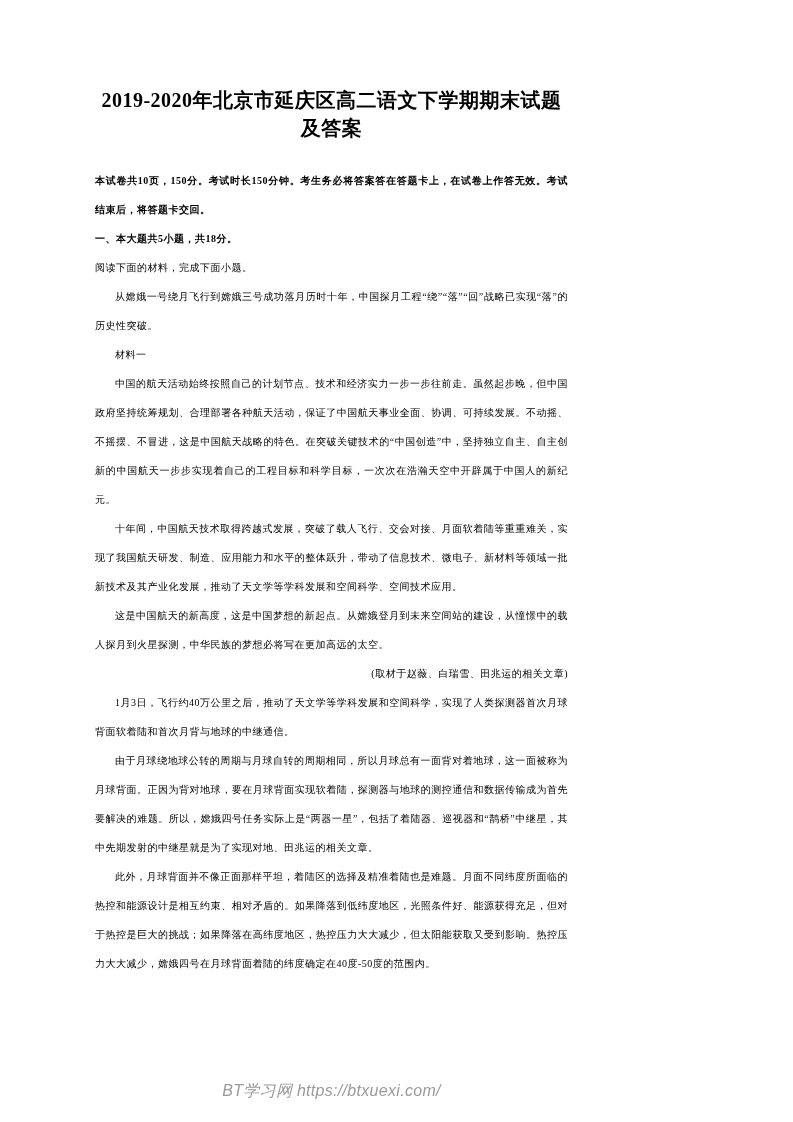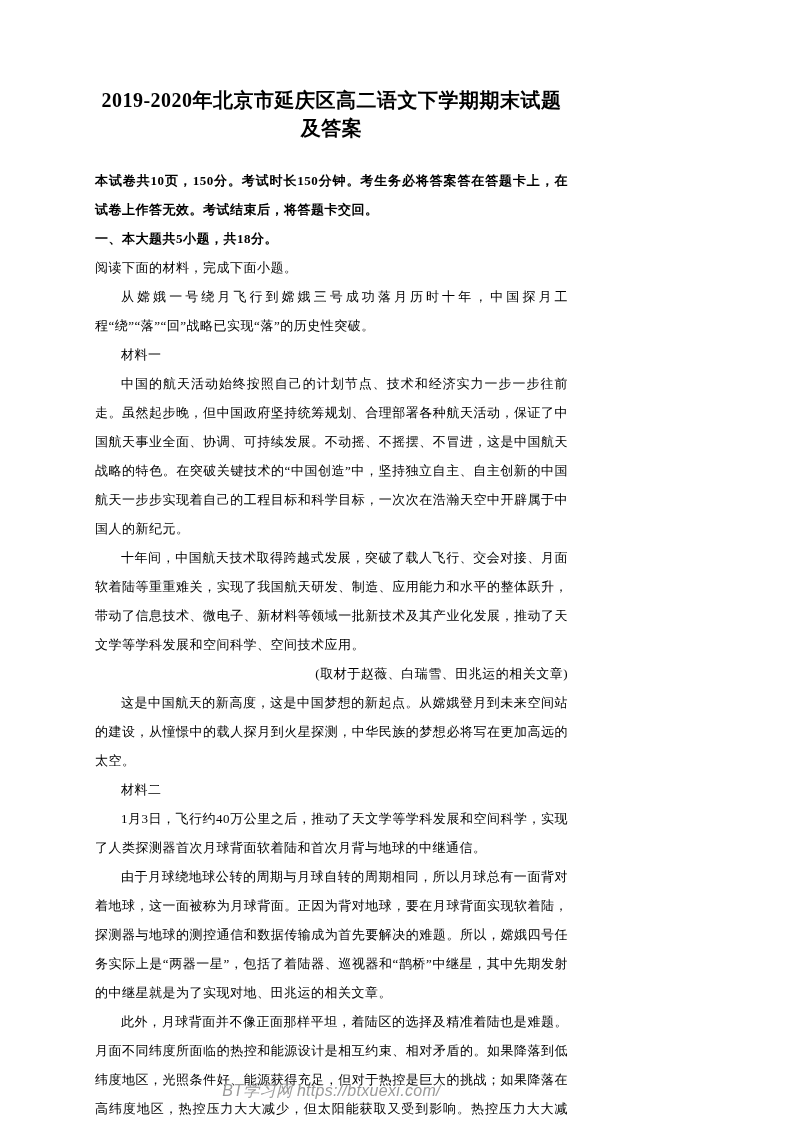--- a/index.html
+++ b/index.html
@@ -18,21 +18,21 @@
   }
   .doc-title {
     text-align: center;
     font-size: 20px;
     font-weight: bold;
     letter-spacing: 0.5px;
     margin-bottom: 24px;
     line-height: 1.4;
   }
   .para {
-    font-size: 13px;
+    font-size: 10px;
     line-height: 29px;
     letter-spacing: 0.5px;
     text-align: justify;
   }
   .bold { font-weight: bold; }
   .indent { text-indent: 2em; }
   .attribution {
     text-align: right;
     text-indent: 0;
   }
@@ -64,25 +64,24 @@
     <p class="para">阅读下面的材料，完成下面小题。</p>
 
     <p class="para indent">从嫦娥一号绕月飞行到嫦娥三号成功落月历时十年，中国探月工程“绕”“落”“回”战略已实现“落”的历史性突破。</p>
 
     <p class="para indent">材料一</p>
 
     <p class="para indent">中国的航天活动始终按照自己的计划节点、技术和经济实力一步一步往前走。虽然起步晚，但中国政府坚持统筹规划、合理部署各种航天活动，保证了中国航天事业全面、协调、可持续发展。不动摇、不摇摆、不冒进，这是中国航天战略的特色。在突破关键技术的“中国创造”中，坚持独立自主、自主创新的中国航天一步步实现着自己的工程目标和科学目标，一次次在浩瀚天空中开辟属于中国人的新纪元。</p>
 
     <p class="para indent">十年间，中国航天技术取得跨越式发展，突破了载人飞行、交会对接、月面软着陆等重重难关，实现了我国航天研发、制造、应用能力和水平的整体跃升，带动了信息技术、微电子、新材料等领域一批新技术及其产业化发展，推动了天文学等学科发展和空间科学、空间技术应用。</p>
 
+    <p class="para indent">这是中国航天的新高度，这是中国梦想的新起点。从嫦娥登月到未来空间站的建设，从憧憬中的载人探月到火星探测，中华民族的梦想必将写在更加高远的太空。</p>
+
     <p class="para attribution">(取材于赵薇、白瑞雪、田兆运的相关文章)</p>
 
-    <p class="para indent">这是中国航天的新高度，这是中国梦想的新起点。从嫦娥登月到未来空间站的建设，从憧憬中的载人探月到火星探测，中华民族的梦想必将写在更加高远的太空。</p>
-
-    <p class="para indent">材料二</p>
 
     <p class="para indent">1月3日，飞行约40万公里之后，推动了天文学等学科发展和空间科学，实现了人类探测器首次月球背面软着陆和首次月背与地球的中继通信。</p>
 
     <p class="para indent">由于月球绕地球公转的周期与月球自转的周期相同，所以月球总有一面背对着地球，这一面被称为月球背面。正因为背对地球，要在月球背面实现软着陆，探测器与地球的测控通信和数据传输成为首先要解决的难题。所以，嫦娥四号任务实际上是“两器一星”，包括了着陆器、巡视器和“鹊桥”中继星，其中先期发射的中继星就是为了实现对地、田兆运的相关文章。</p>
 
     <p class="para indent">此外，月球背面并不像正面那样平坦，着陆区的选择及精准着陆也是难题。月面不同纬度所面临的热控和能源设计是相互约束、相对矛盾的。如果降落到低纬度地区，光照条件好、能源获得充足，但对于热控是巨大的挑战；如果降落在高纬度地区，热控压力大大减少，但太阳能获取又受到影响。热控压力大大减少，嫦娥四号在月球背面着陆的纬度确定在40度-50度的范围内。</p>
 
   </div>
 
   <div class="footer">BT学习网 https://btxuexi.com/</div>

